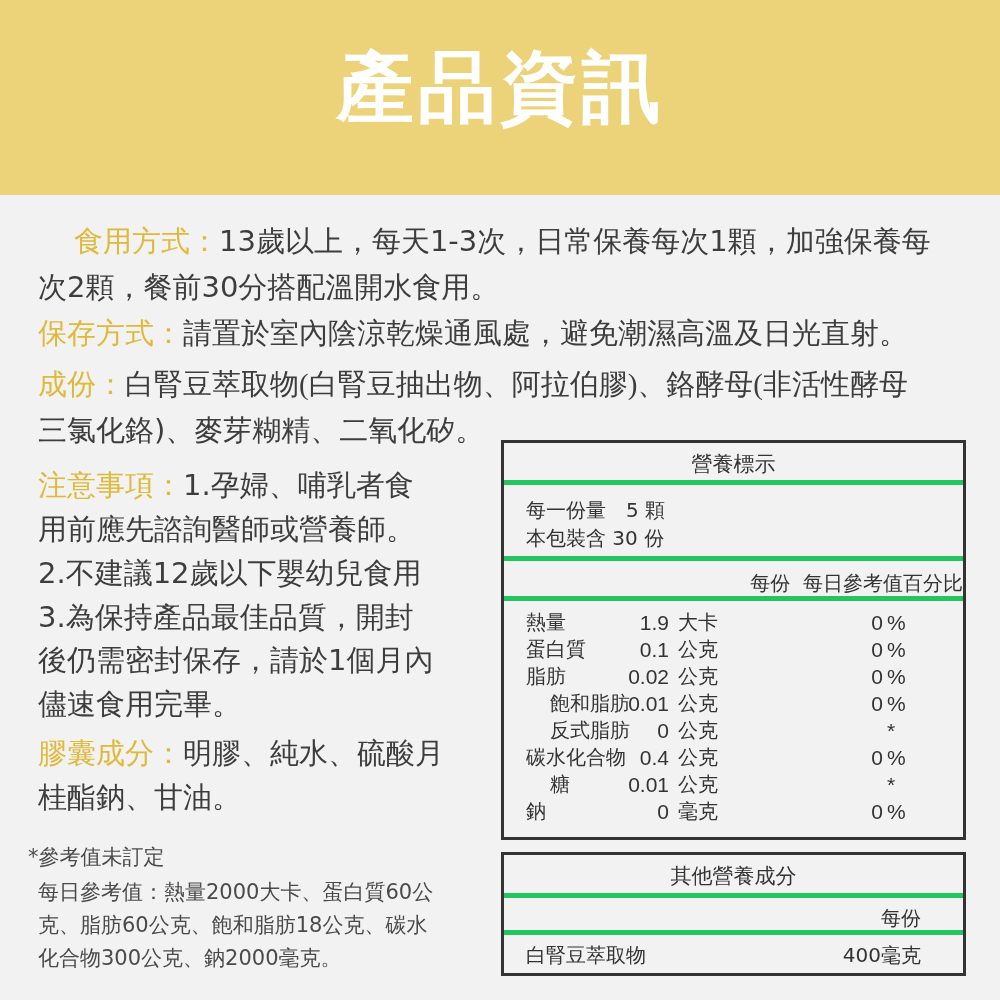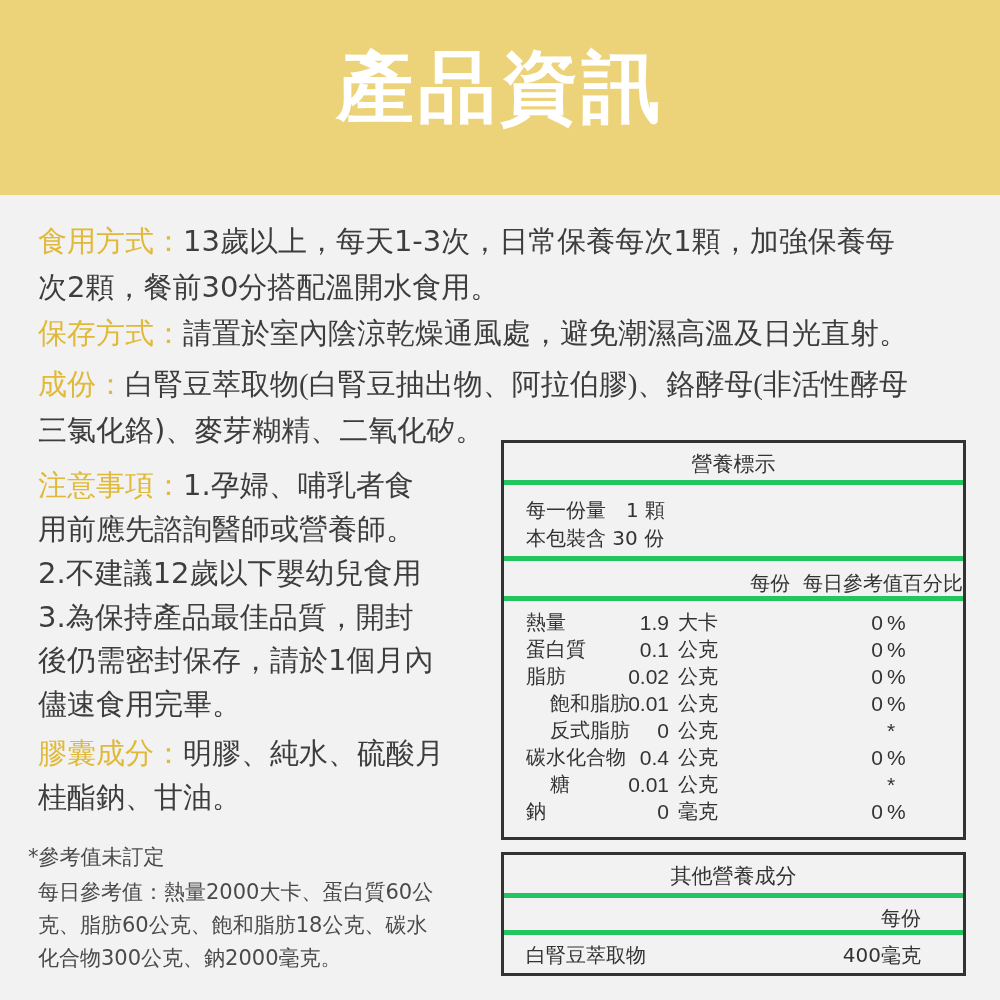--- a/index.html
+++ b/index.html
@@ -59,21 +59,21 @@
   .orow .name { position:absolute; left:22px; top:7px; }
   .orow .val { position:absolute; right:42px; top:7px; }
 </style>
 </head>
 <body>
 
 <div class="header">
   <div class="header-title">產品資訊</div>
 </div>
 
-<div class="line" style="top:227px;">
+<div class="line" style="top:227px;margin-left:36px;">
   <span class="label">食用方式：</span><span>13歲以上，每天1-3次，日常保養每次1顆，加強保養每</span>
 </div>
 <div class="line" style="top:273px;">次2顆，餐前30分搭配溫開水食用。</div>
 
 <div class="line" style="top:319px;">
   <span class="label">保存方式：</span><span>請置於室內陰涼乾燥通風處，避免潮濕高溫及日光直射。</span>
 </div>
 
 <div class="line" style="top:370px;font-family:Liberation Serif, serif;">
   <span class="label">成份：</span><span>白腎豆萃取物(白腎豆抽出物、阿拉伯膠)、鉻酵母(非活性酵母</span>
@@ -95,21 +95,21 @@
 <div class="line" style="top:783px;">桂酯鈉、甘油。</div>
 
 <div class="foot" style="top:847px;">*參考值未訂定</div>
 <div class="foot indent" style="top:882px;">每日參考值：熱量2000大卡、蛋白質60公</div>
 <div class="foot indent" style="top:915px;">克、脂肪60公克、飽和脂肪18公克、碳水</div>
 <div class="foot indent" style="top:948px;">化合物300公克、鈉2000毫克。</div>
 
 <div class="ntable">
   <div class="nsec ntitle">營養標示</div>
   <div class="nsec nserv">
-    <span class="r" style="top:12px;">每一份量　1 顆</span>
+    <span class="r" style="top:12px;">每一份量　5 顆</span>
     <span class="r" style="top:40px;">本包裝含 30 份</span>
   </div>
   <div class="nsec nhead">
     <span>每份  每日參考值百分比</span>
   </div>
   <div class="nsec nbody">
     <div class="nrow" style="top:8px;">
       <span class="name">熱量</span>
       <span class="amt">1.9</span>
       <span class="unit">大卡</span>

